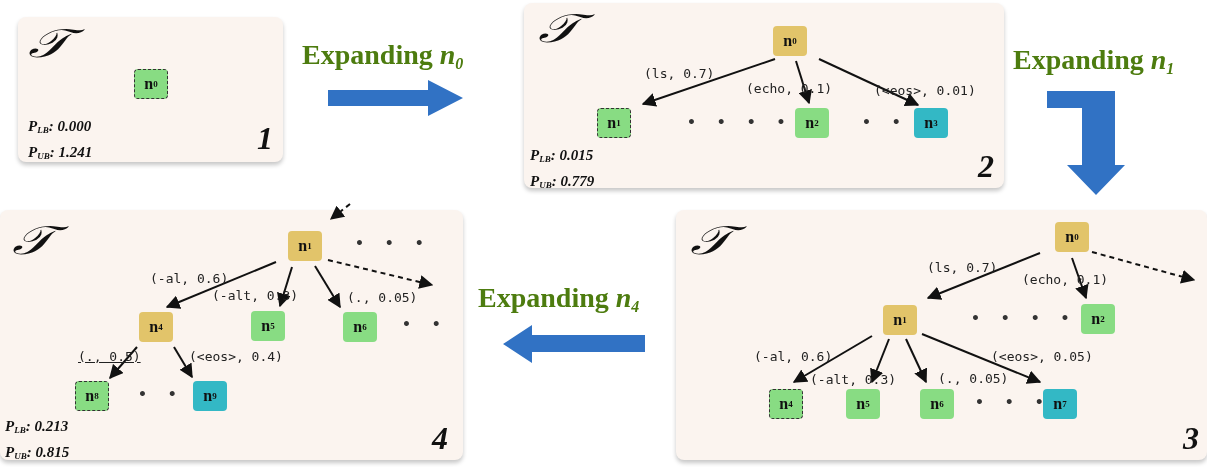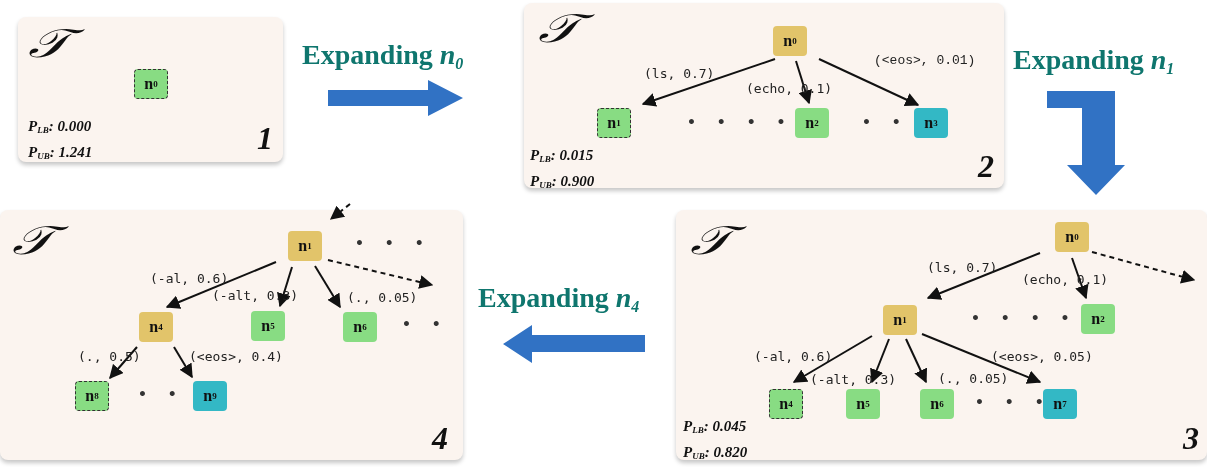--- a/index.html
+++ b/index.html
@@ -11,21 +11,21 @@
   .bounds sub { font-size: 9px; vertical-align: -2px; margin-top: 24px; }
   .step { position: absolute; font-family: "Liberation Serif", serif; font-style: italic; font-weight: bold; font-size: 32px; line-height: 32px; color: #111; }
   .node { position: absolute; width: 34px; height: 30px; border-radius: 4px; box-sizing: border-box; display: flex; align-items: center; justify-content: center; font-family: "Liberation Serif", serif; font-weight: bold; font-size: 16px; color: #111; }
   .node sub { font-size: 9px; vertical-align: -3px; }
   .n-green { background: #88dc83; }
   .n-gold { background: #e2c46a; }
   .n-teal { background: #33b8c5; }
   .n-dashed { border: 1.5px dashed #333; }
   .elabel { position: absolute; font-family: "DejaVu Sans Mono", monospace; font-size: 13px; color: #222; white-space: nowrap; }
   .dots { position: absolute; font-size: 14px; letter-spacing: 8px; color: #333; white-space: nowrap; font-family: "DejaVu Sans", sans-serif; font-weight: bold; }
-  .caption { position: absolute; font-family: "Liberation Serif", serif; font-weight: bold; font-size: 28px; line-height: 30px; color: #0f766e; white-space: nowrap; }
+  .caption { position: absolute; font-family: "Liberation Serif", serif; font-weight: bold; font-size: 28px; line-height: 30px; color: #4d7c0f; white-space: nowrap; }
   .caption i { font-style: italic; }
   .caption sub { font-size: 16px; vertical-align: -5px; font-style: italic; }
   .bigarrow { position: absolute; }
 </style>
 </head>
 <body>
 
 <svg width="0" height="0" style="position:absolute">
   <defs>
     <marker id="ah" viewBox="0 0 10 10" refX="9" refY="5" markerWidth="7" markerHeight="7" orient="auto-start-reverse">
@@ -72,26 +72,26 @@
   <div class="node n-green" style="left:271px;top:105px;">
       <span>n</span>
       <sub>2</sub>
     </div>
   <div class="node n-teal" style="left:390px;top:105px;">
       <span>n</span>
       <sub>3</sub>
     </div>
   <div class="elabel" style="left:120px;top:63px;">(ls, 0.7)</div>
   <div class="elabel" style="left:222px;top:78px;">(echo, 0.1)</div>
-  <div class="elabel" style="left:350px;top:50px;font-family:Liberation Mono, monospace;">(&lt;eos&gt;, 0.01)</div>
+  <div class="elabel" style="left:350px;top:80px;">(&lt;eos&gt;, 0.01)</div>
   <div class="dots" style="left:163px;top:111px;">• • • •</div>
   <div class="dots" style="left:338px;top:111px;">• •</div>
   <div class="bounds" style="left:6px;top:141px;">
     <div><span>P</span><sub>LB</sub><span>: 0.015</span></div>
-    <div><span>P</span><sub>UB</sub><span>: 0.900</span></div>
+    <div><span>P</span><sub>UB</sub><span>: 0.779</span></div>
   </div>
   <div class="step" style="right:10px;bottom:6px;">2</div>
 </div>
 
 <div class="caption" style="left:1013px;top:45px;">
   <span>Expanding </span><i>n</i><sub>1</sub>
 </div>
 <svg class="bigarrow" width="80" height="110" style="left:1045px;top:90px;">
   <polygon points="4,1 72,1 72,75 82,75 53,105 24,75 39,75 39,18 4,18" fill="#3172c4" transform="translate(-2,0)"></polygon>
 </svg>
@@ -136,24 +136,20 @@
       <sub>7</sub>
     </div>
   <div class="elabel" style="left:251px;top:50px;">(ls, 0.7)</div>
   <div class="elabel" style="left:346px;top:62px;">(echo, 0.1)</div>
   <div class="elabel" style="left:78px;top:139px;">(-al, 0.6)</div>
   <div class="elabel" style="left:134px;top:162px;">(-alt, 0.3)</div>
   <div class="elabel" style="left:262px;top:161px;">(., 0.05)</div>
   <div class="elabel" style="left:315px;top:139px;">(&lt;eos&gt;, 0.05)</div>
   <div class="dots" style="left:295px;top:100px;">• • • •</div>
   <div class="dots" style="left:299px;top:184px;">• • •</div>
-  <div class="bounds" style="left:7px;top:205px;">
-    <div><span>P</span><sub>LB</sub><span>: 0.045</span></div>
-    <div><span>P</span><sub>UB</sub><span>: 0.820</span></div>
-  </div>
   <div class="step" style="right:8px;bottom:6px;">3</div>
 </div>
 
 <div class="caption" style="left:478px;top:283px;font-family:Liberation Serif, serif;">
   <span>Expanding </span><i>n</i><sub>4</sub>
 </div>
 <svg class="bigarrow" width="150" height="40" style="left:502px;top:325px;">
   <polygon points="143,10 30,10 30,0 1,19 30,38 30,27 143,27" fill="#3172c4"></polygon>
 </svg>
 
@@ -188,19 +184,23 @@
       <span>n</span>
       <sub>8</sub>
     </div>
   <div class="node n-teal" style="left:193px;top:171px;">
       <span>n</span>
       <sub>9</sub>
     </div>
   <div class="elabel" style="left:150px;top:61px;">(-al, 0.6)</div>
   <div class="elabel" style="left:212px;top:78px;">(-alt, 0.3)</div>
   <div class="elabel" style="left:347px;top:80px;">(., 0.05)</div>
-  <div class="elabel" style="left:78px;top:139px;">(., 0.5)</div>
+  <div class="elabel" style="left:78px;top:139px;text-decoration:underline;">(., 0.5)</div>
   <div class="elabel" style="left:189px;top:139px;">(&lt;eos&gt;, 0.4)</div>
   <div class="dots" style="left:355px;top:25px;">• • •</div>
   <div class="dots" style="left:402px;top:106px;">• •</div>
   <div class="dots" style="left:138px;top:176px;">• •</div>
+  <div class="bounds" style="left:5px;top:205px;">
+    <div><span>P</span><sub>LB</sub><span>: 0.213</span></div>
+    <div><span>P</span><sub>UB</sub><span>: 0.815</span></div>
+  </div>
   <div class="step" style="right:15px;bottom:6px;">4</div>
 </div>
 
 </body></html>

